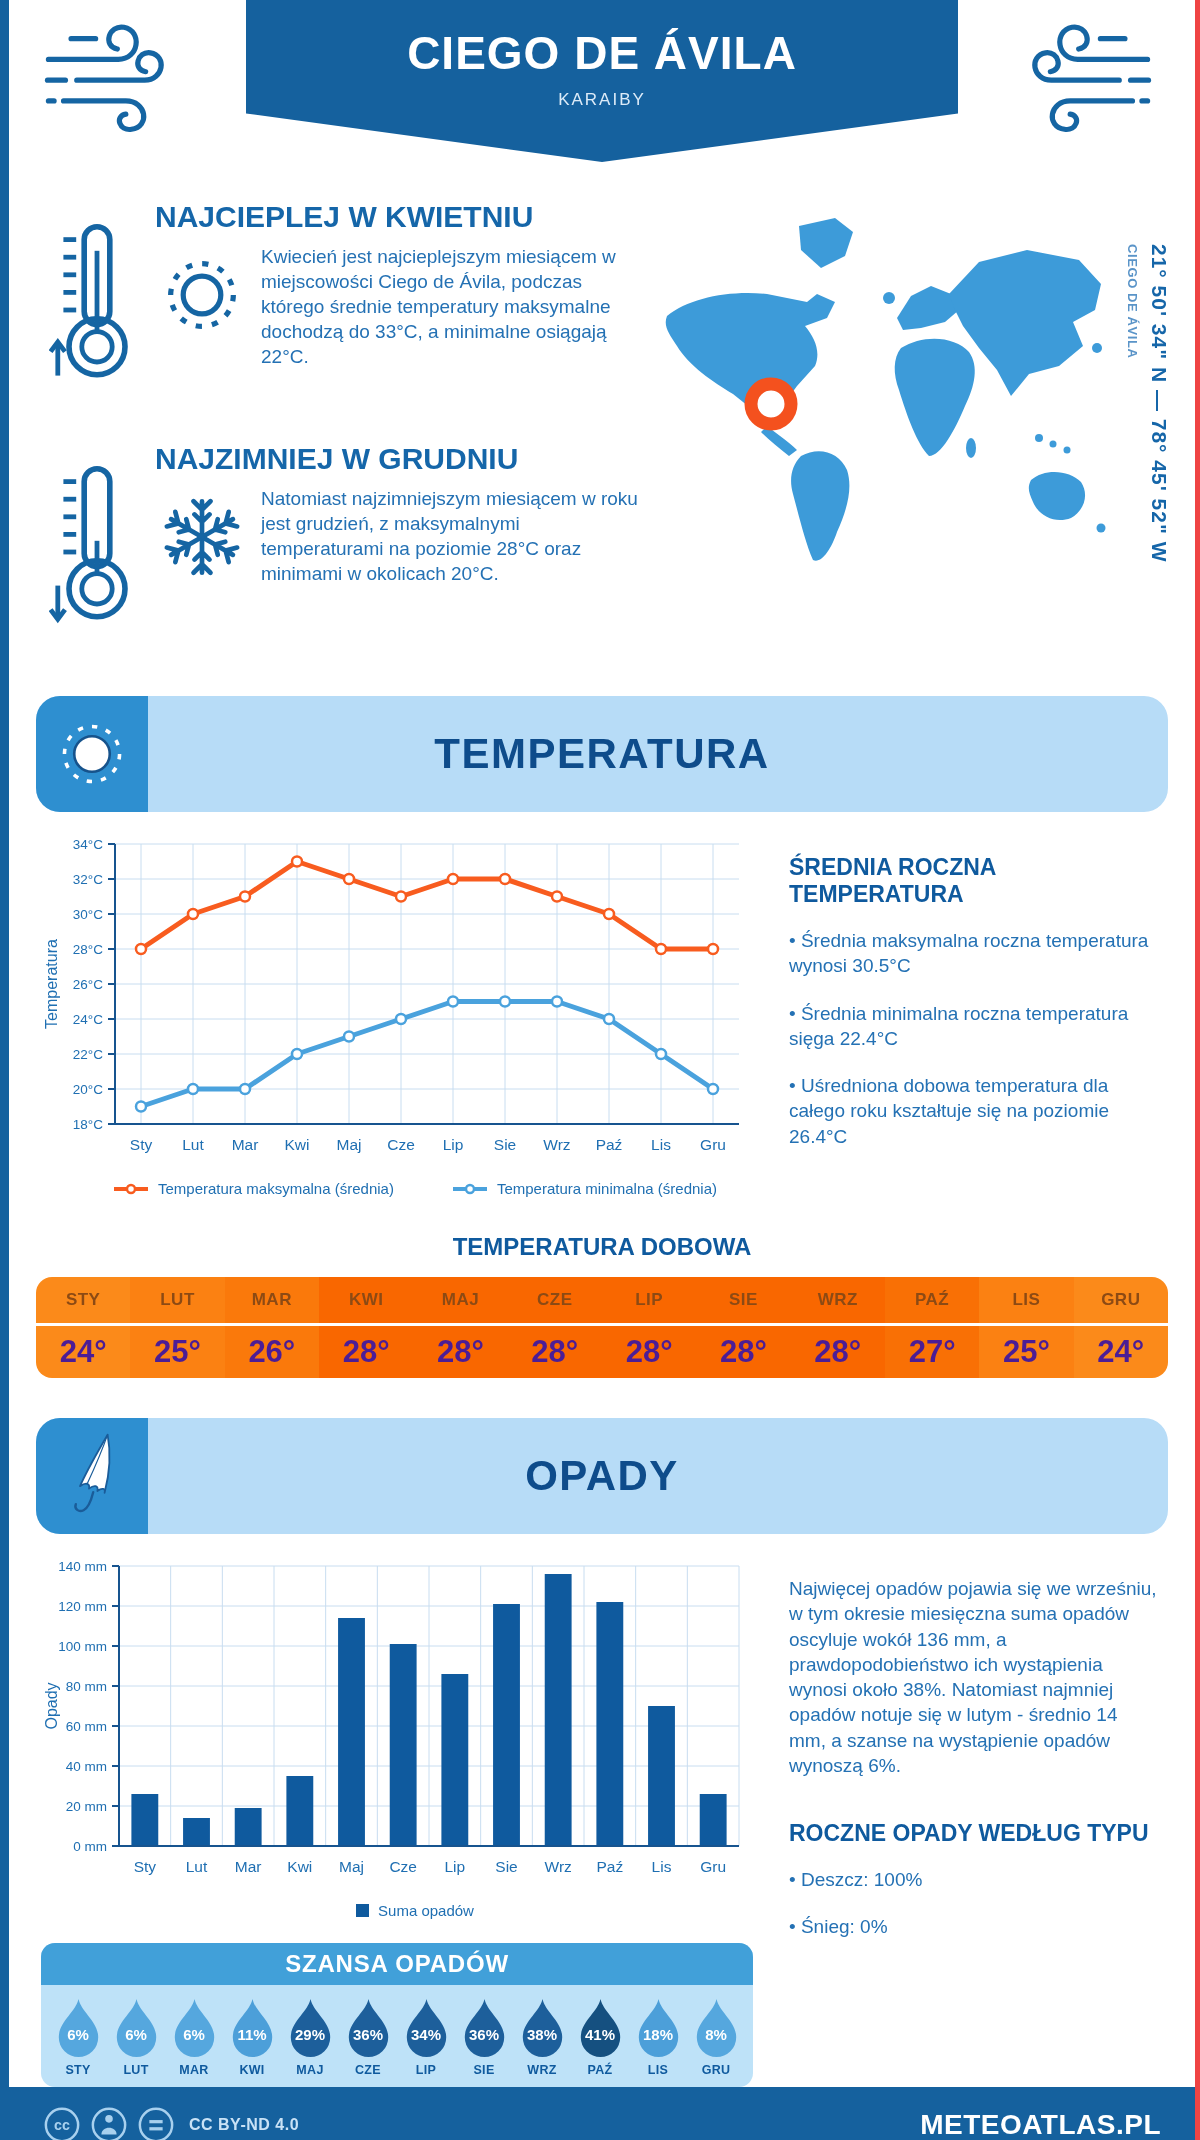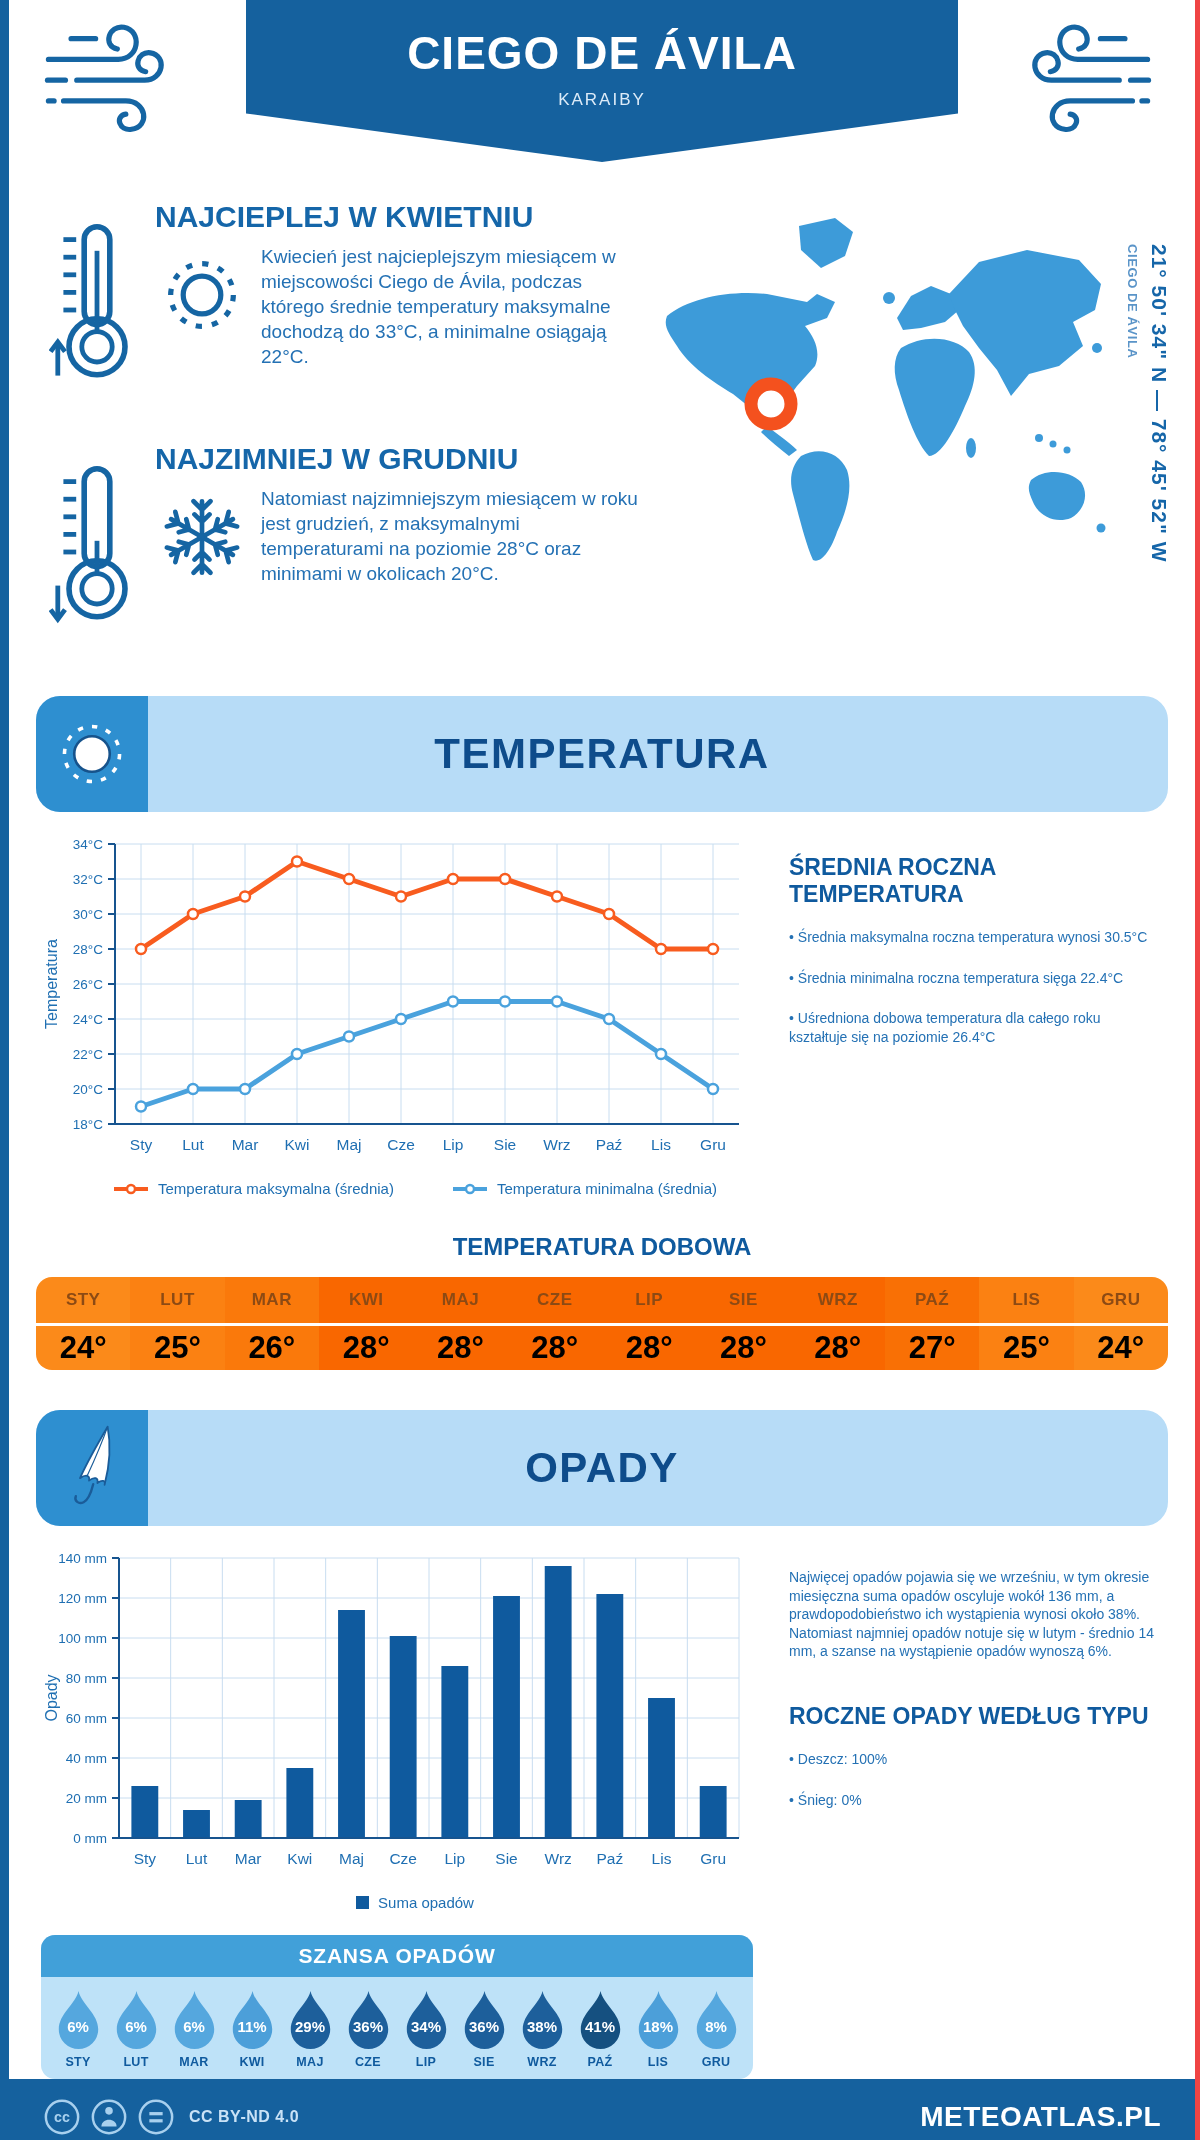--- a/index.html
+++ b/index.html
@@ -34,32 +34,32 @@
   .band-title{position:absolute;inset:0;display:flex;align-items:center;justify-content:center;
               font-size:42px;font-weight:800;color:#0E4C8B;letter-spacing:1.5px;}
   
   .chart-row{display:grid;grid-template-columns:748px 1fr;padding:18px 30px 0 32px;flex:none;}
   .chart-col svg.chart{width:712px;height:332px;}
   .tick{font-size:13.5px;fill:#1F6FB2;} .cat{font-size:15.5px;fill:#1F6FB2;} .axis-label{font-size:16px;fill:#1F6FB2;}
   .legend{display:flex;gap:58px;justify-content:center;margin-top:14px;}
   .legend-item{display:flex;align-items:center;gap:9px;font-size:15px;color:#1F6FB2;}
   .aside{padding-top:24px;padding-right:6px;}
   .aside h3{margin:0 0 20px;font-size:23px;font-weight:800;color:#0F5A9E;}
-  .aside p{margin:0 0 22px;font-size:14px;line-height:1.33;color:#2471B4;}
+  .aside p{margin:0 0 22px;font-size:19px;line-height:1.33;color:#2471B4;}
   
   .daily-head{margin:36px 0 16px;text-align:center;font-size:24px;font-weight:800;color:#0F5A9E;flex:none;}
   .temp-table{width:1132px;margin:0 auto;display:flex;border-radius:16px;overflow:hidden;flex:none;}
   .tcol{flex:1;}
   .th{height:46px;display:flex;align-items:center;justify-content:center;font-weight:bold;
       font-size:17px;color:#8C4A14;border-bottom:3px solid #fff;letter-spacing:.5px;}
-  .tv{height:44px;display:flex;align-items:center;justify-content:center;font-weight:bold;
-      font-size:31px;color:#000000;}
+  .tv{height:52px;display:flex;align-items:center;justify-content:center;font-weight:bold;
+      font-size:31px;color:#4c1d95;}
   
   .chance{margin-top:24px;width:712px;border-radius:14px;overflow:hidden;background:#BEE2F8;}
-  .chance-head{height:42px;background:#41A0D9;color:#fff;font-weight:800;font-size:21px;
+  .chance-head{height:42px;background:#41A0D9;color:#fff;font-weight:800;font-size:24px;
                display:flex;align-items:center;justify-content:center;letter-spacing:.8px;}
   .drops{display:flex;justify-content:space-around;padding:12px 8px 10px;}
   .drop{display:flex;flex-direction:column;align-items:center;width:54px;position:relative;}
   .drop svg{width:47px;height:61px;}
   .pct{position:absolute;top:29px;width:100%;text-align:center;color:#fff;font-weight:bold;font-size:15px;}
   .mon{margin-top:5px;font-size:12.5px;font-weight:bold;color:#0F5A9E;letter-spacing:.3px;}
   
   .footer{margin-top:auto;height:76px;background:#15619E;display:flex;align-items:center;
           padding:0 34px;flex:none;}
   .cc-icons{display:flex;gap:9px;align-items:center;}

